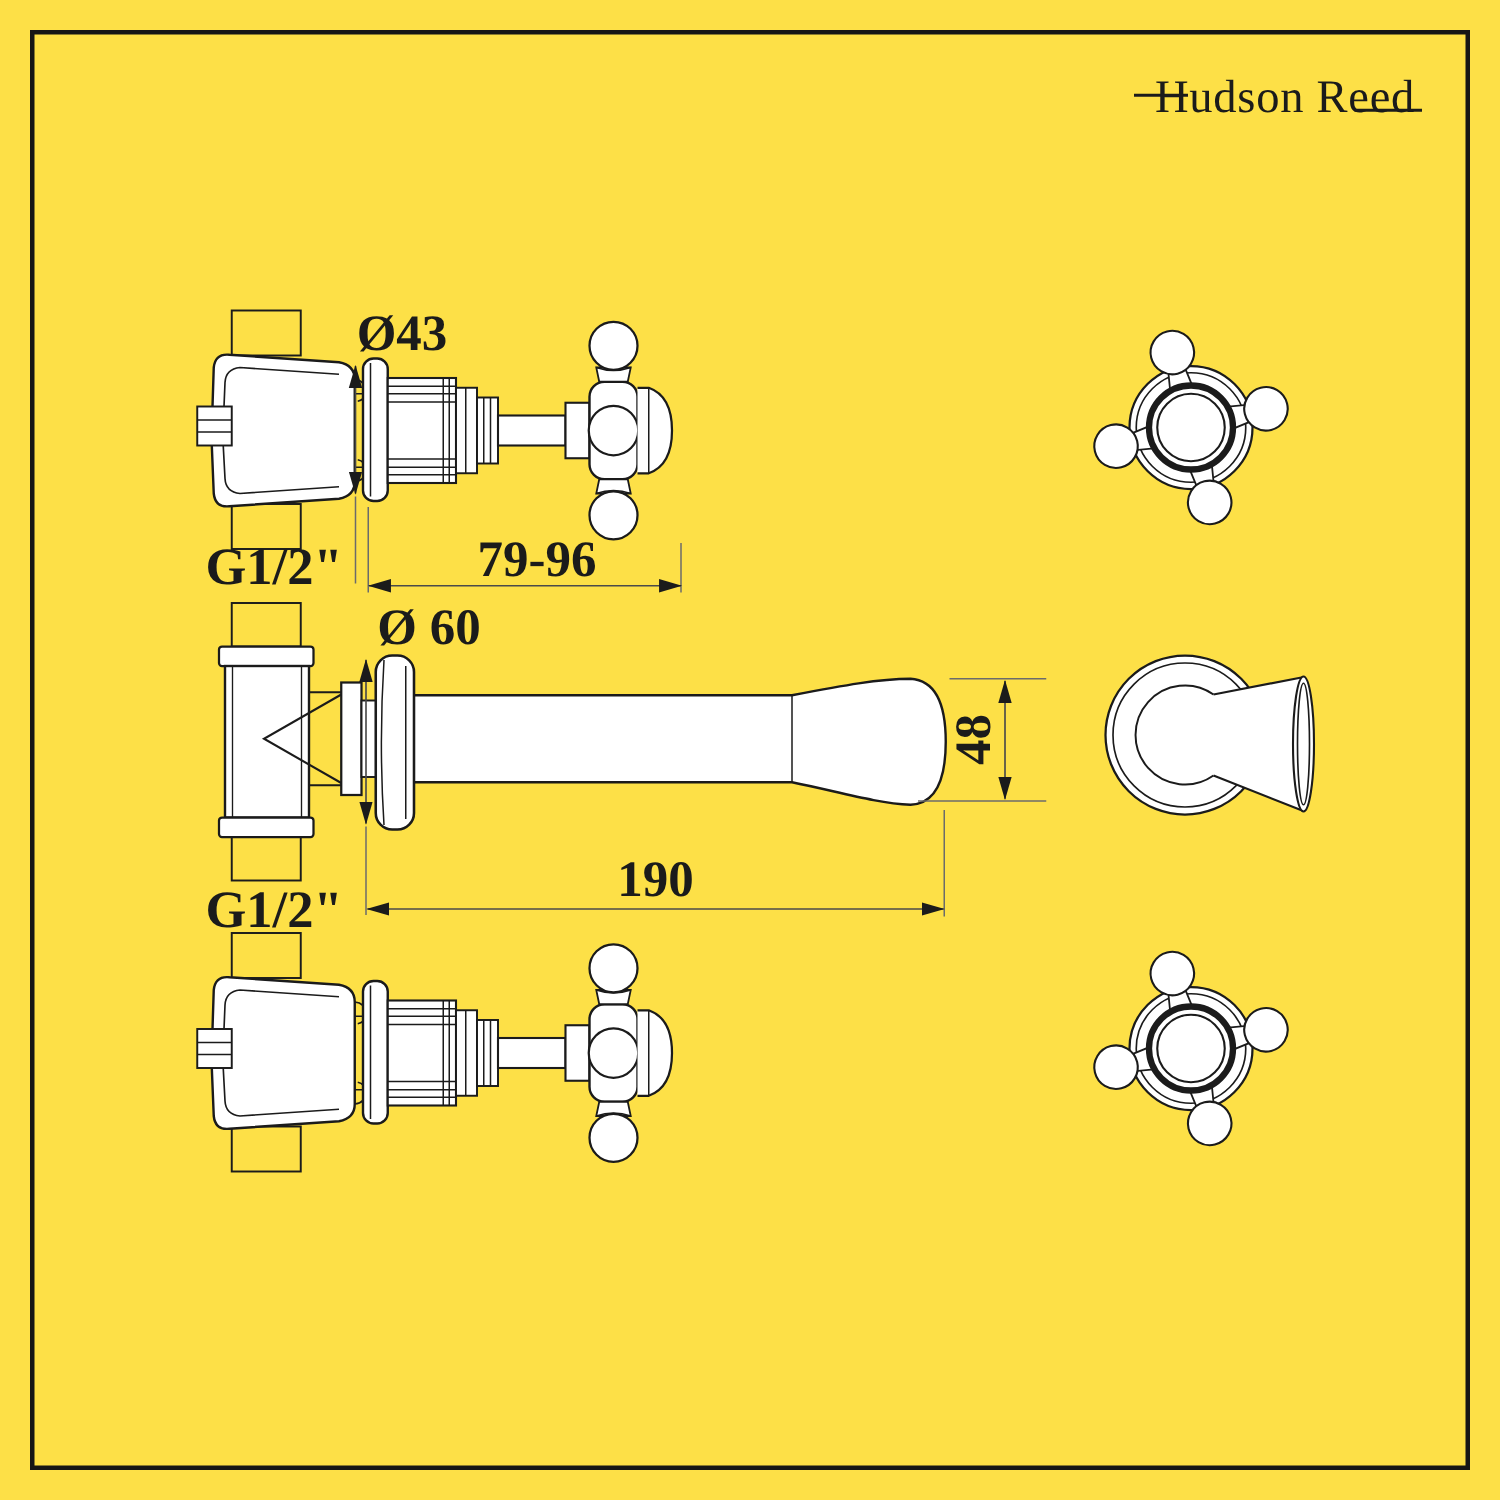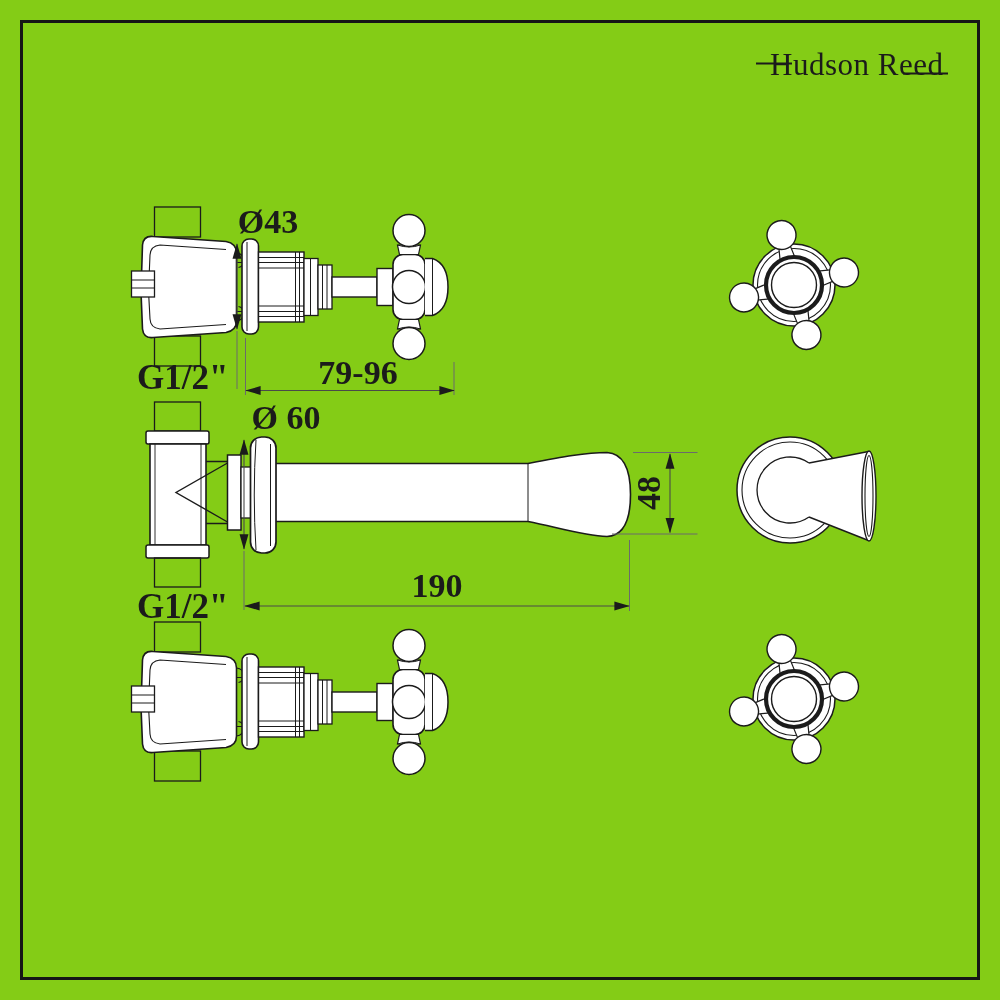--- a/index.html
+++ b/index.html
@@ -1,16 +1,16 @@
 <!DOCTYPE html>
 <html><head>
 <meta charset="utf-8">
 <style>
   html,body{margin:0;padding:0;background:#ffffff;}
-  .stage{position:relative;width:1000px;height:1000px;background:#84cc16;overflow:hidden;
+  .stage{position:relative;width:1000px;height:1000px;background:#fde047;overflow:hidden;
          font-family:"Liberation Serif","DejaVu Serif",serif;}
   svg{position:absolute;left:0;top:0;}
   .ln{stroke:#1b1b1b;fill:none;}
   .fw{stroke:#1b1b1b;fill:#ffffff;}
   .msk{fill:#ffffff;stroke:none;}
   .dim{stroke:#6b6b6b;stroke-width:1;fill:none;}
   .dimd{stroke:#4a4a4a;stroke-width:1.1;fill:none;}
   text{fill:#1b1b1b;}
   .dimtxt{font-weight:bold;font-size:34px;}
   .thread-lbl{font-weight:bold;font-size:35px;}

